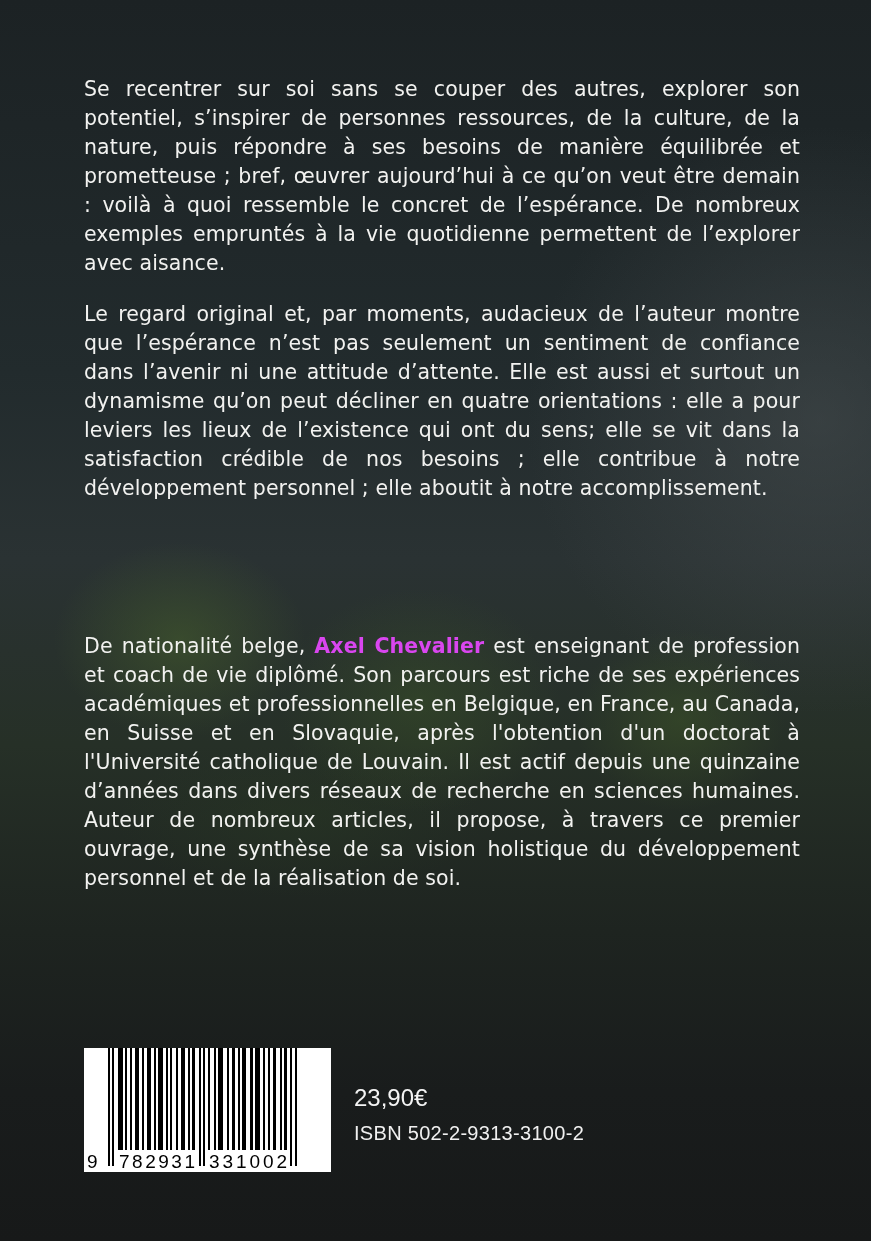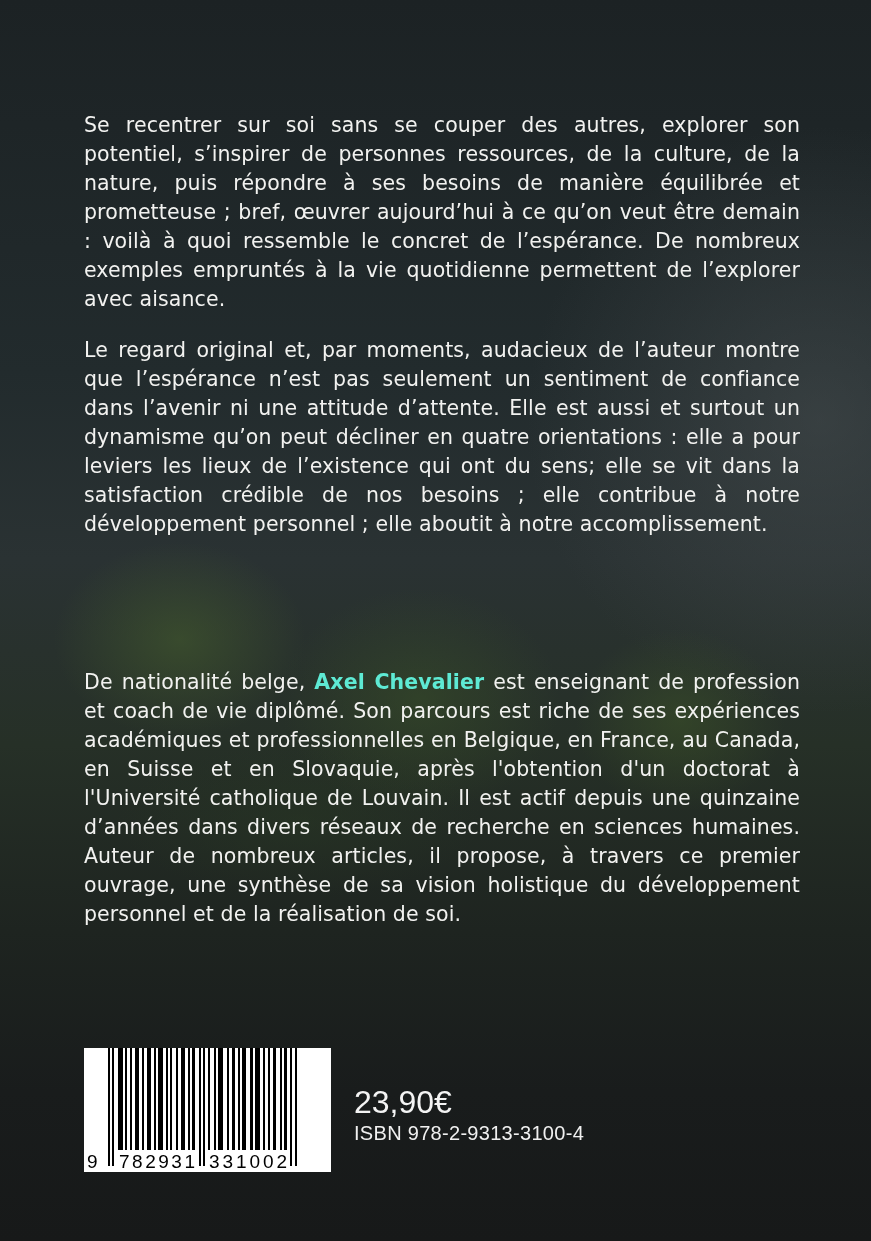--- a/index.html
+++ b/index.html
@@ -12,43 +12,43 @@
     .bg {
       position: absolute; inset: 0;
       background:
         radial-gradient(ellipse 180px 140px at 180px 640px, rgba(70,95,45,0.55), rgba(0,0,0,0) 70%),
         radial-gradient(ellipse 200px 160px at 420px 700px, rgba(60,85,40,0.45), rgba(0,0,0,0) 70%),
         radial-gradient(ellipse 150px 130px at 680px 720px, rgba(65,90,40,0.45), rgba(0,0,0,0) 70%),
         radial-gradient(ellipse 260px 110px at 300px 820px, rgba(40,55,35,0.5), rgba(0,0,0,0) 70%),
         radial-gradient(ellipse 420px 420px at 820px 420px, rgba(80,86,88,0.45), rgba(0,0,0,0) 70%),
         linear-gradient(180deg, #1c2224 0%, #222b2d 30%, #2a3233 45%, #263027 60%, #1e2420 75%, #191c1c 88%, #171919 100%);
     }
-    .content { position: absolute; left: 84px; width: 716px; margin-top: 36px; }
+    .content { position: absolute; left: 84px; width: 716px; }
     p.blurb {
       margin: 0;
       font-size: 20.5px;
       line-height: 29px;
       text-align: justify;
       text-align-last: left;
       letter-spacing: 0.1px;
       hyphens: manual;
     }
     #p1 { top: 75px; }
     #p2 { top: 300px; }
     #p3 { top: 632px; }
-    .author-name { color: #5eead4; font-weight: bold; }
+    .author-name { color: #d946ef; font-weight: bold; }
     .barcode {
       position: absolute; left: 84px; top: 1048px; width: 247px; height: 124px;
       background: #ffffff;
     }
     .barcode svg { display: block; }
     .price {
       position: absolute; left: 354px; top: 1084px;
       font-family: "Liberation Sans", sans-serif;
-      font-size: 32px; color: #f4f4f4;
+      font-size: 24px; color: #f4f4f4;
     }
     .isbn {
       position: absolute; left: 354px; top: 1122px;
       font-family: "Liberation Sans", sans-serif;
       font-size: 20px; color: #f0f0f0; letter-spacing: 0.3px;
     }
   </style>
 </head>
 <body>
 
@@ -110,13 +110,13 @@
       <rect x="211" y="0" width="2" height="118"></rect>
     </g>
     <rect x="20" y="102" width="0" height="0" fill="none"></rect>
     <text x="3" y="120" font-family="Liberation Sans, sans-serif" font-size="19" fill="#000">9</text>
     <text x="35" y="120" font-family="Liberation Sans, sans-serif" font-size="19" fill="#000" textLength="76">782931</text>
     <text x="125" y="120" font-family="Liberation Sans, sans-serif" font-size="19" fill="#000" textLength="78">331002</text>
   </svg>
 </div>
 
 <div class="price">23,90€</div>
-<div class="isbn">ISBN 978-2-9313-3100-4</div>
+<div class="isbn">ISBN 502-2-9313-3100-2</div>
 
 </body></html>

